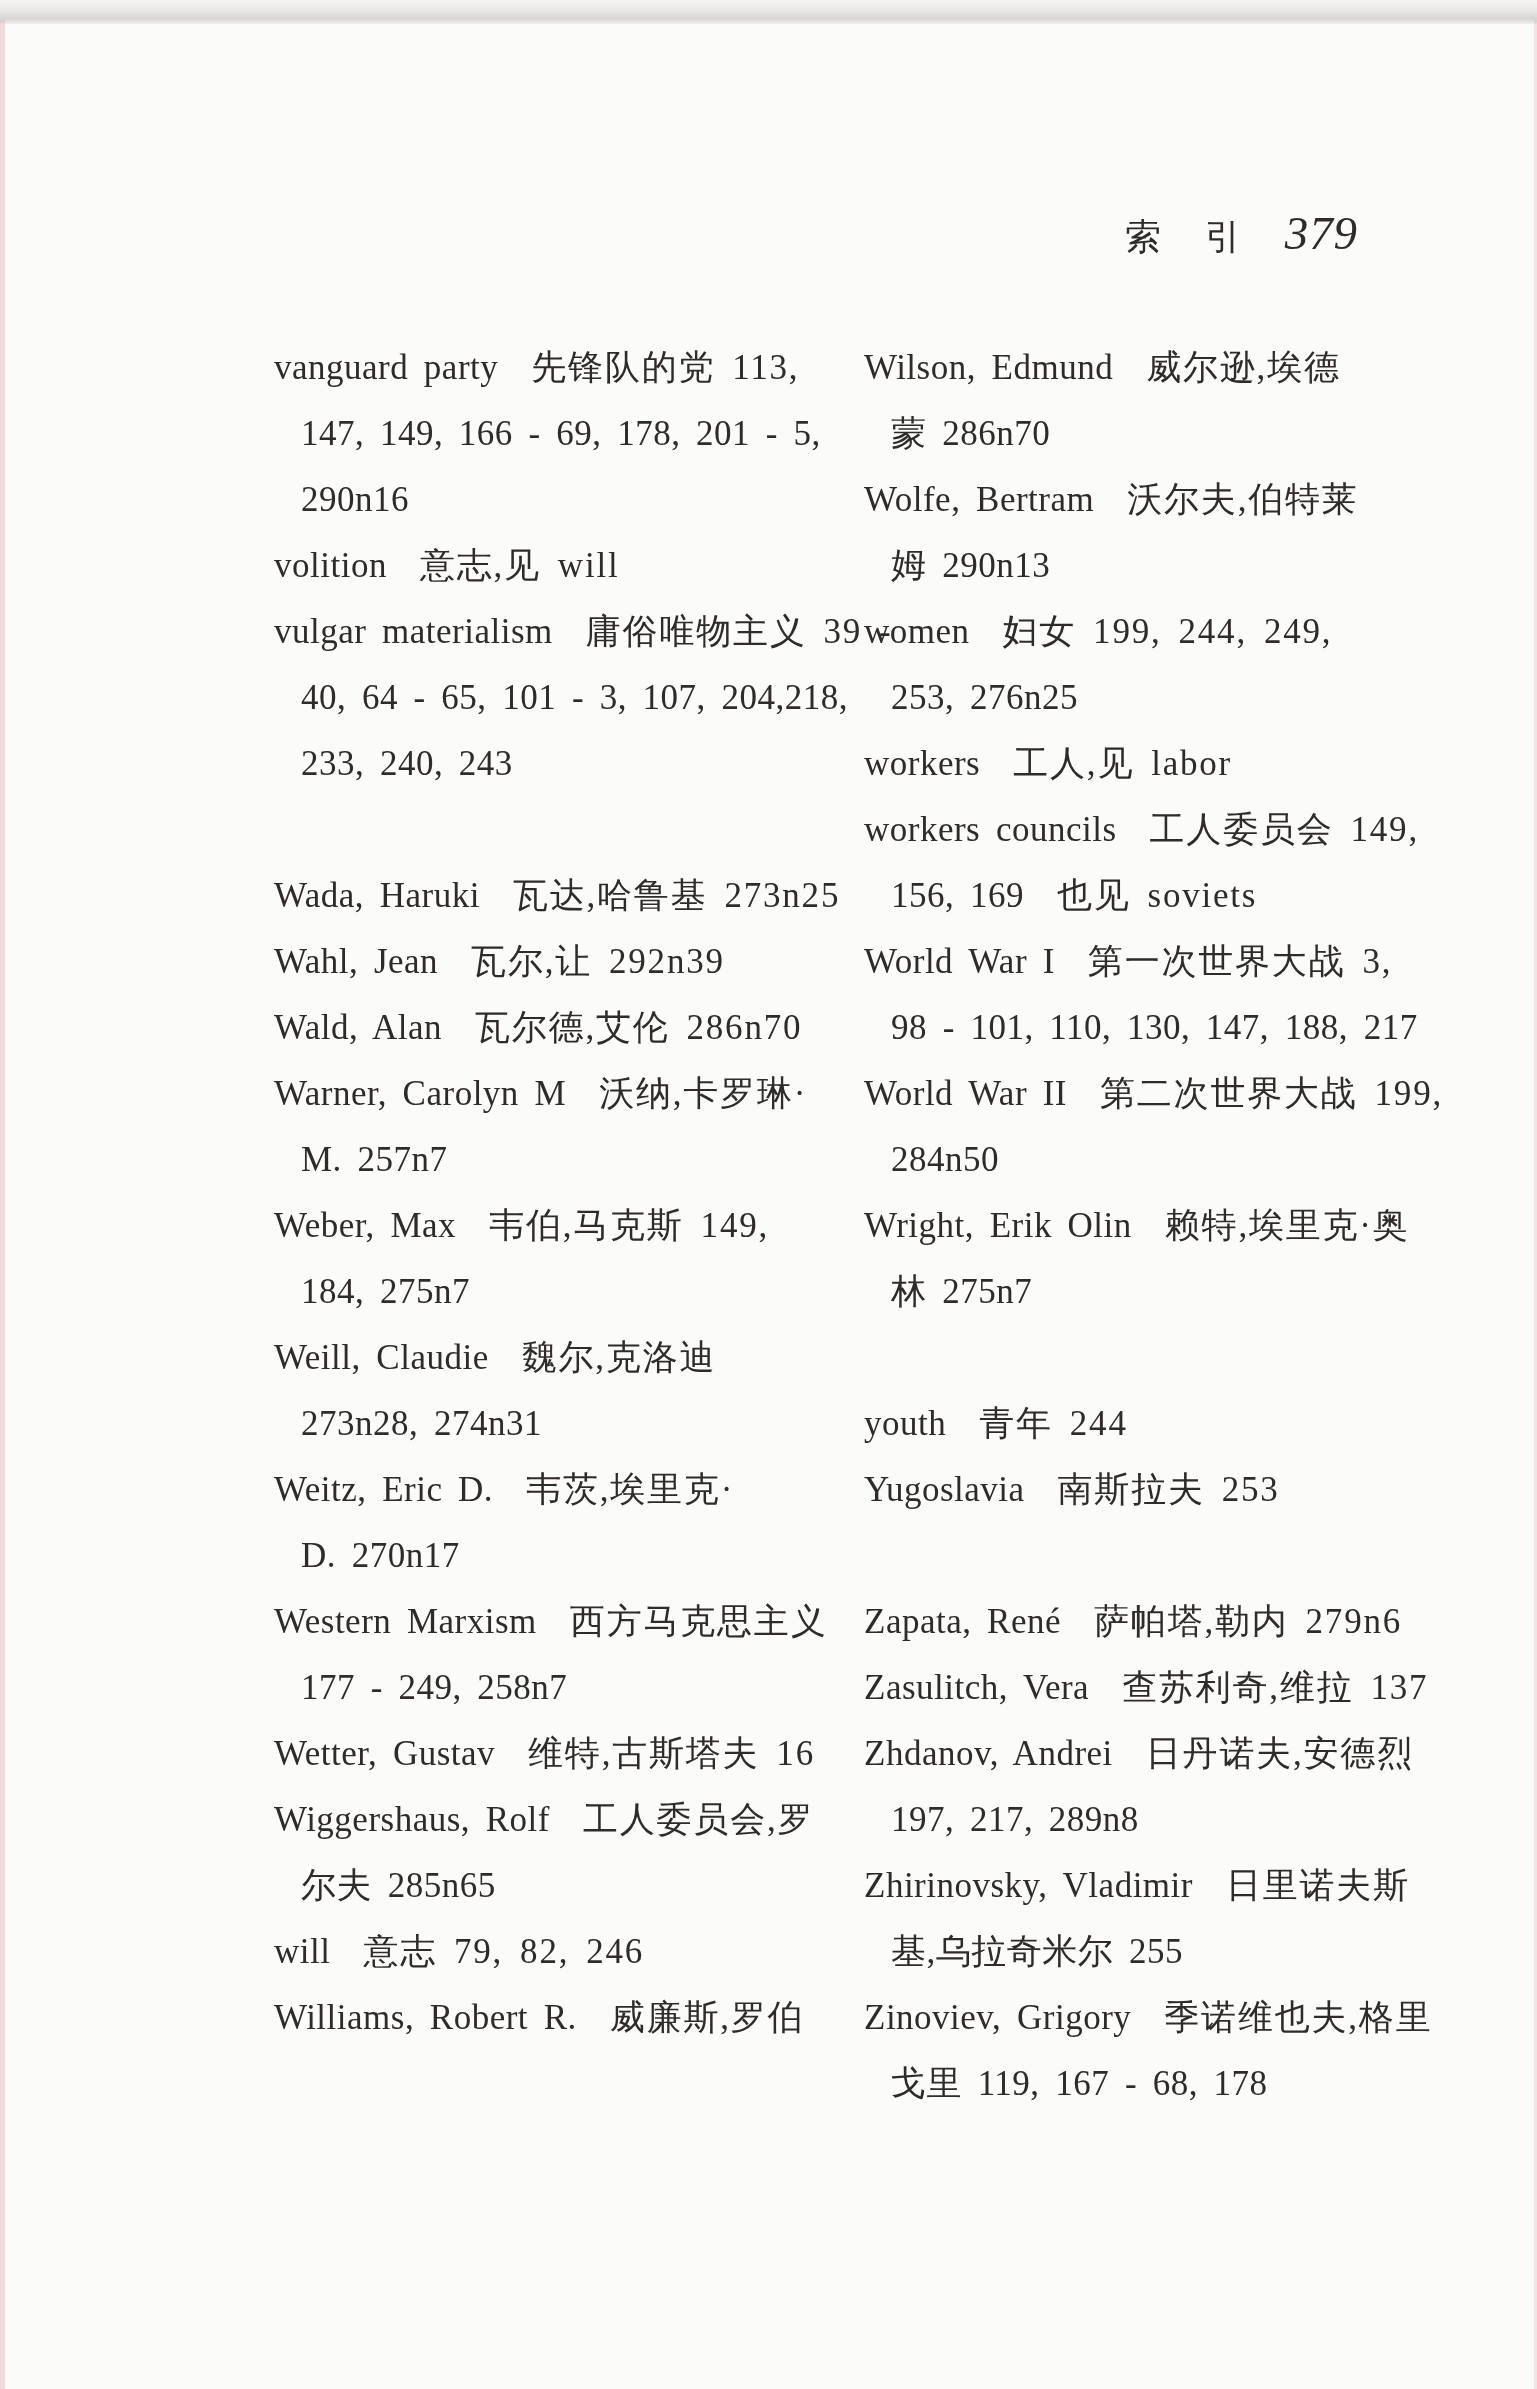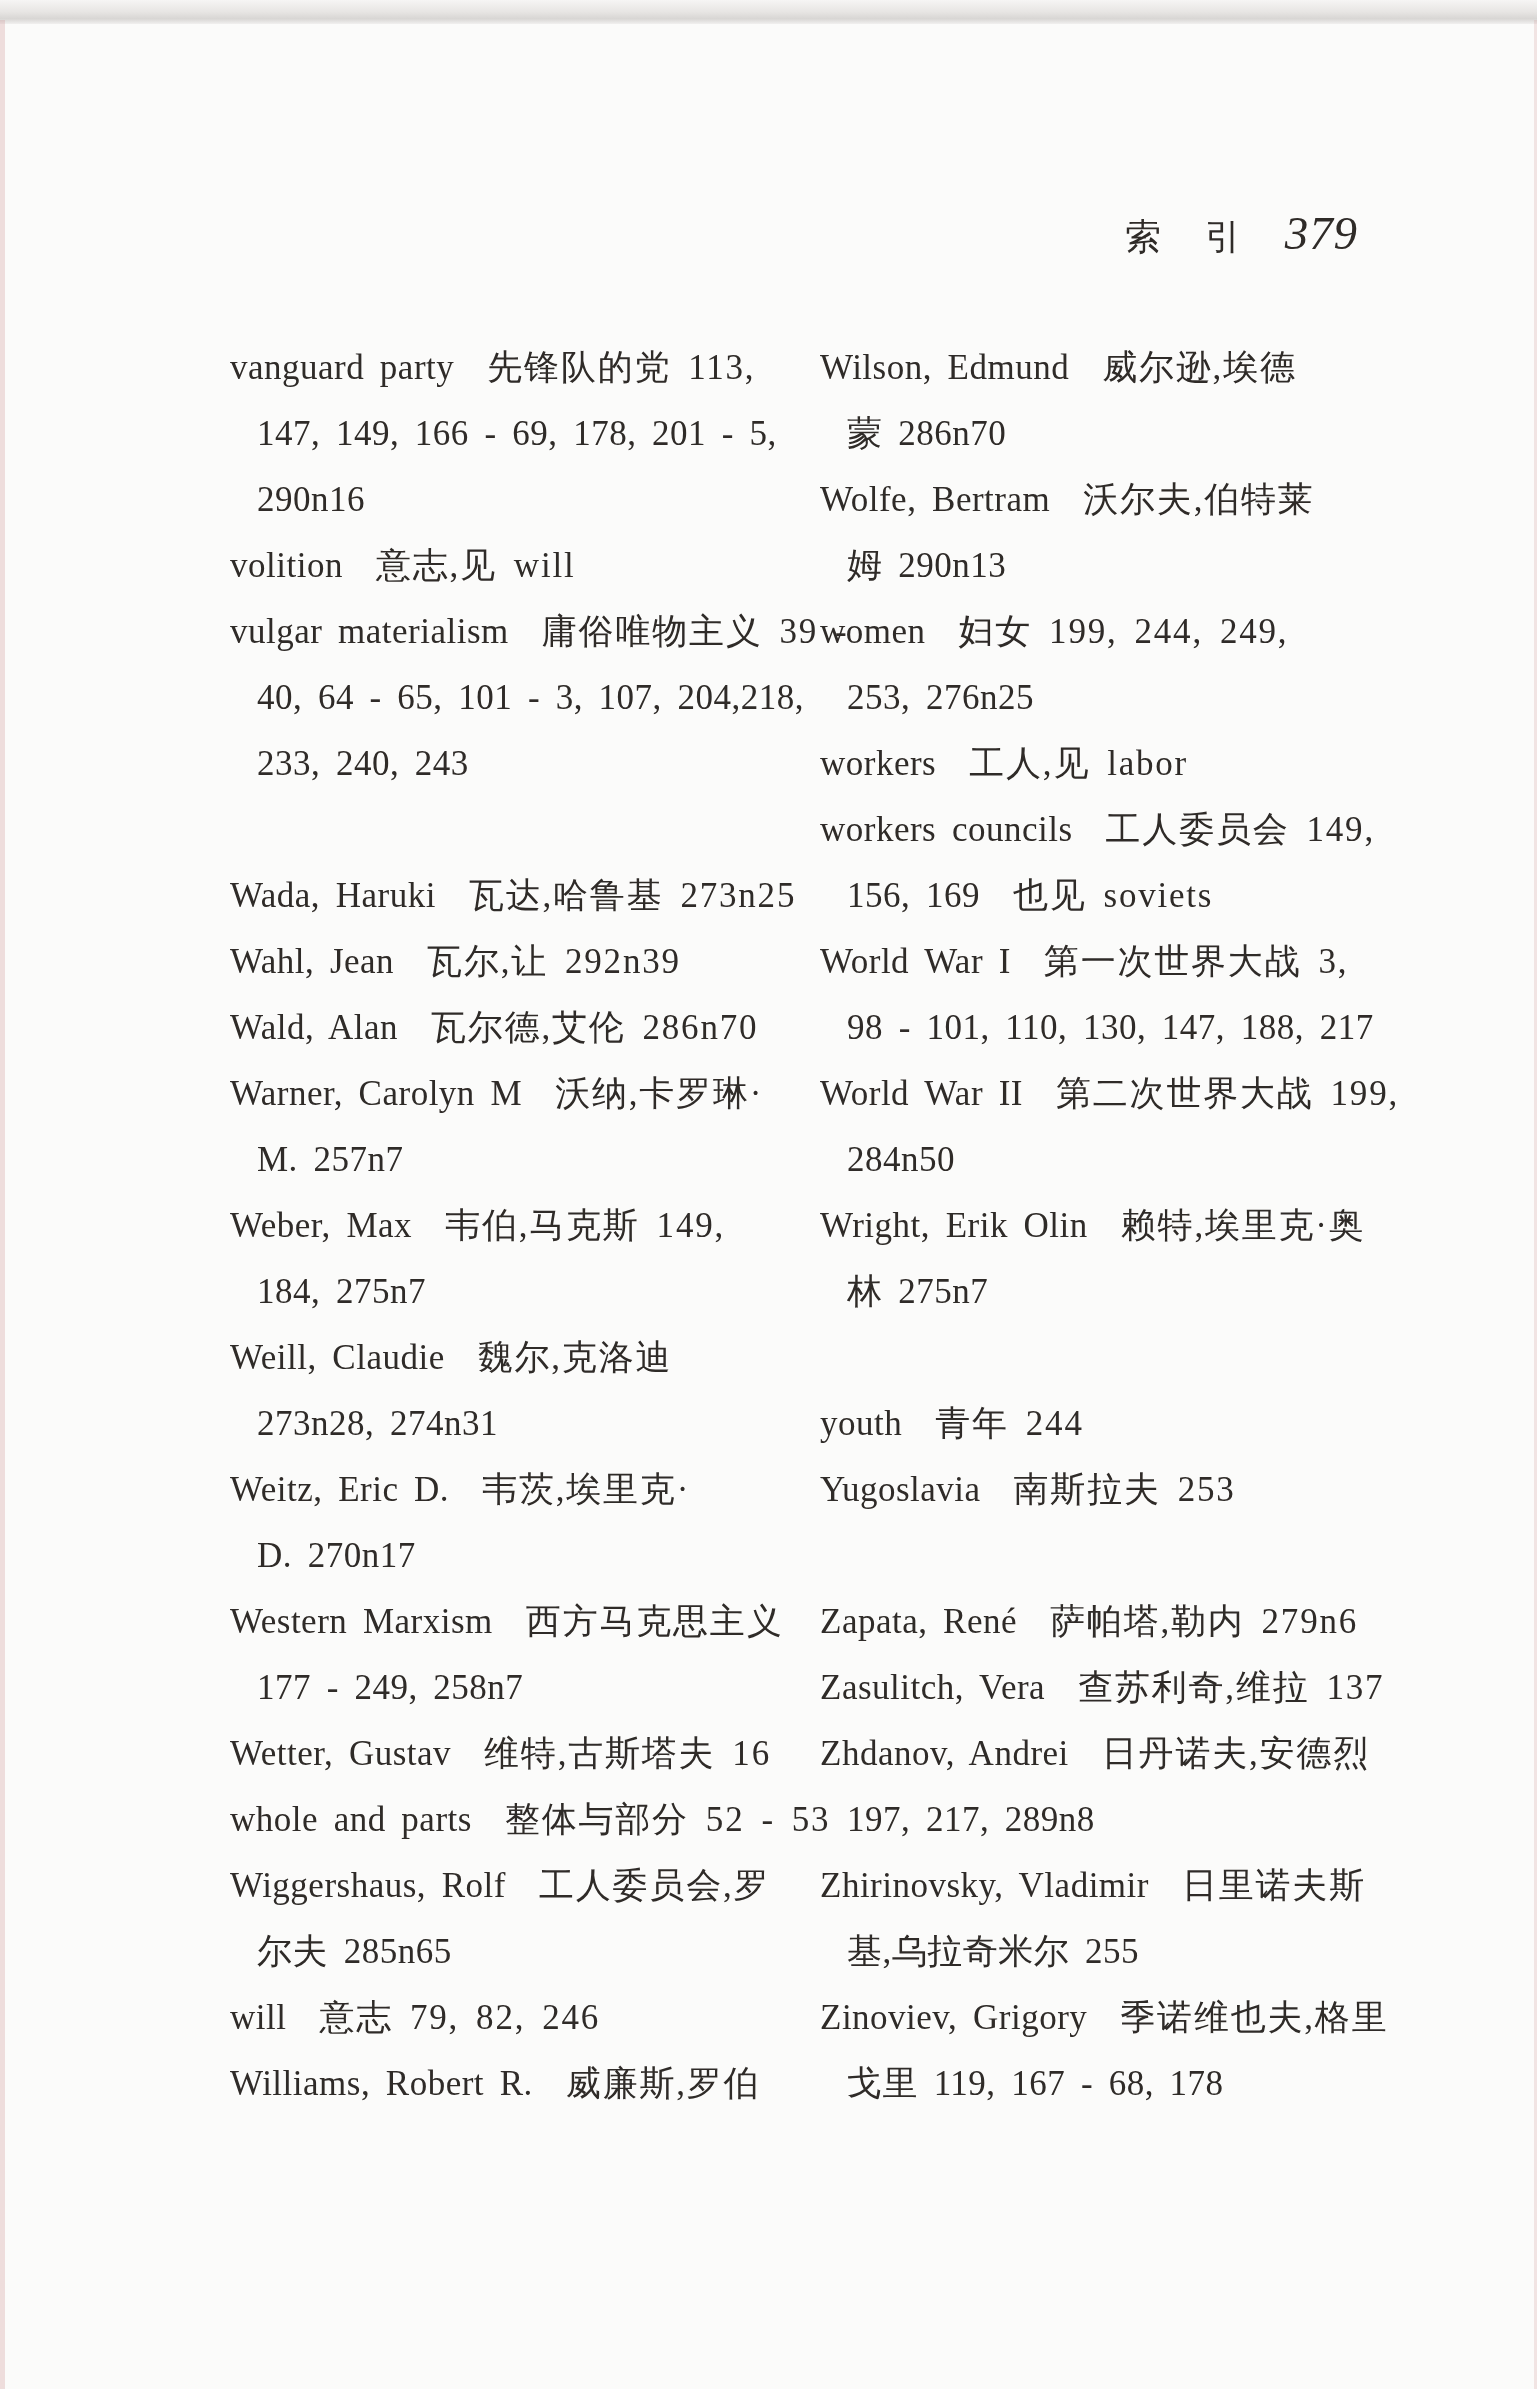--- a/index.html
+++ b/index.html
@@ -30,21 +30,21 @@
     font-size:36px;letter-spacing:0.9px;white-space:nowrap;
   }
   .hz{margin-right:43px;}
   .pagenum{font-style:italic;font-size:47px;}
   .col{
     position:absolute;top:335px;width:565px;
     font-size:35px;white-space:nowrap;word-spacing:6.4px;letter-spacing:0.5px;
   }
   .col-left{left:230px;}
   .col-right{left:820px;}
-  .line{height:66px;line-height:66px;}
+  .line{height:66px;line-height:66px;margin-left:44px;}
   .line.indent{padding-left:27px;}
   .seg + .seg{margin-left:33px;letter-spacing:1.8px;}
 </style>
 </head>
 <body>
 
 <div class="page">
   <div class="top-edge"></div>
   <div class="left-edge"></div>
   <div class="right-edge"></div>
@@ -71,21 +71,20 @@
       <div class="line indent"><span class="seg">M. 257n7</span></div>
       <div class="line"><span class="seg">Weber, Max</span><span class="seg">韦伯,马克斯 149,</span></div>
       <div class="line indent"><span class="seg">184, 275n7</span></div>
       <div class="line"><span class="seg">Weill, Claudie</span><span class="seg">魏尔,克洛迪</span></div>
       <div class="line indent"><span class="seg">273n28, 274n31</span></div>
       <div class="line"><span class="seg">Weitz, Eric D.</span><span class="seg">韦茨,埃里克·</span></div>
       <div class="line indent"><span class="seg">D. 270n17</span></div>
       <div class="line"><span class="seg">Western Marxism</span><span class="seg">西方马克思主义</span></div>
       <div class="line indent"><span class="seg">177 - 249, 258n7</span></div>
       <div class="line"><span class="seg">Wetter, Gustav</span><span class="seg">维特,古斯塔夫 16</span></div>
-      <div class="line"><span class="seg">whole and parts</span><span class="seg">整体与部分 52 - 53</span></div>
       <div class="line"><span class="seg">Wiggershaus, Rolf</span><span class="seg">工人委员会,罗</span></div>
       <div class="line indent"><span class="seg">尔夫 285n65</span></div>
       <div class="line"><span class="seg">will</span><span class="seg">意志 79, 82, 246</span></div>
       <div class="line"><span class="seg">Williams, Robert R.</span><span class="seg">威廉斯,罗伯</span></div>
     </div>
   <div class="col col-right" id="col-right">
       <div class="line"><span class="seg">Wilson, Edmund</span><span class="seg">威尔逊,埃德</span></div>
       <div class="line indent"><span class="seg">蒙 286n70</span></div>
       <div class="line"><span class="seg">Wolfe, Bertram</span><span class="seg">沃尔夫,伯特莱</span></div>
       <div class="line indent"><span class="seg">姆 290n13</span></div>

